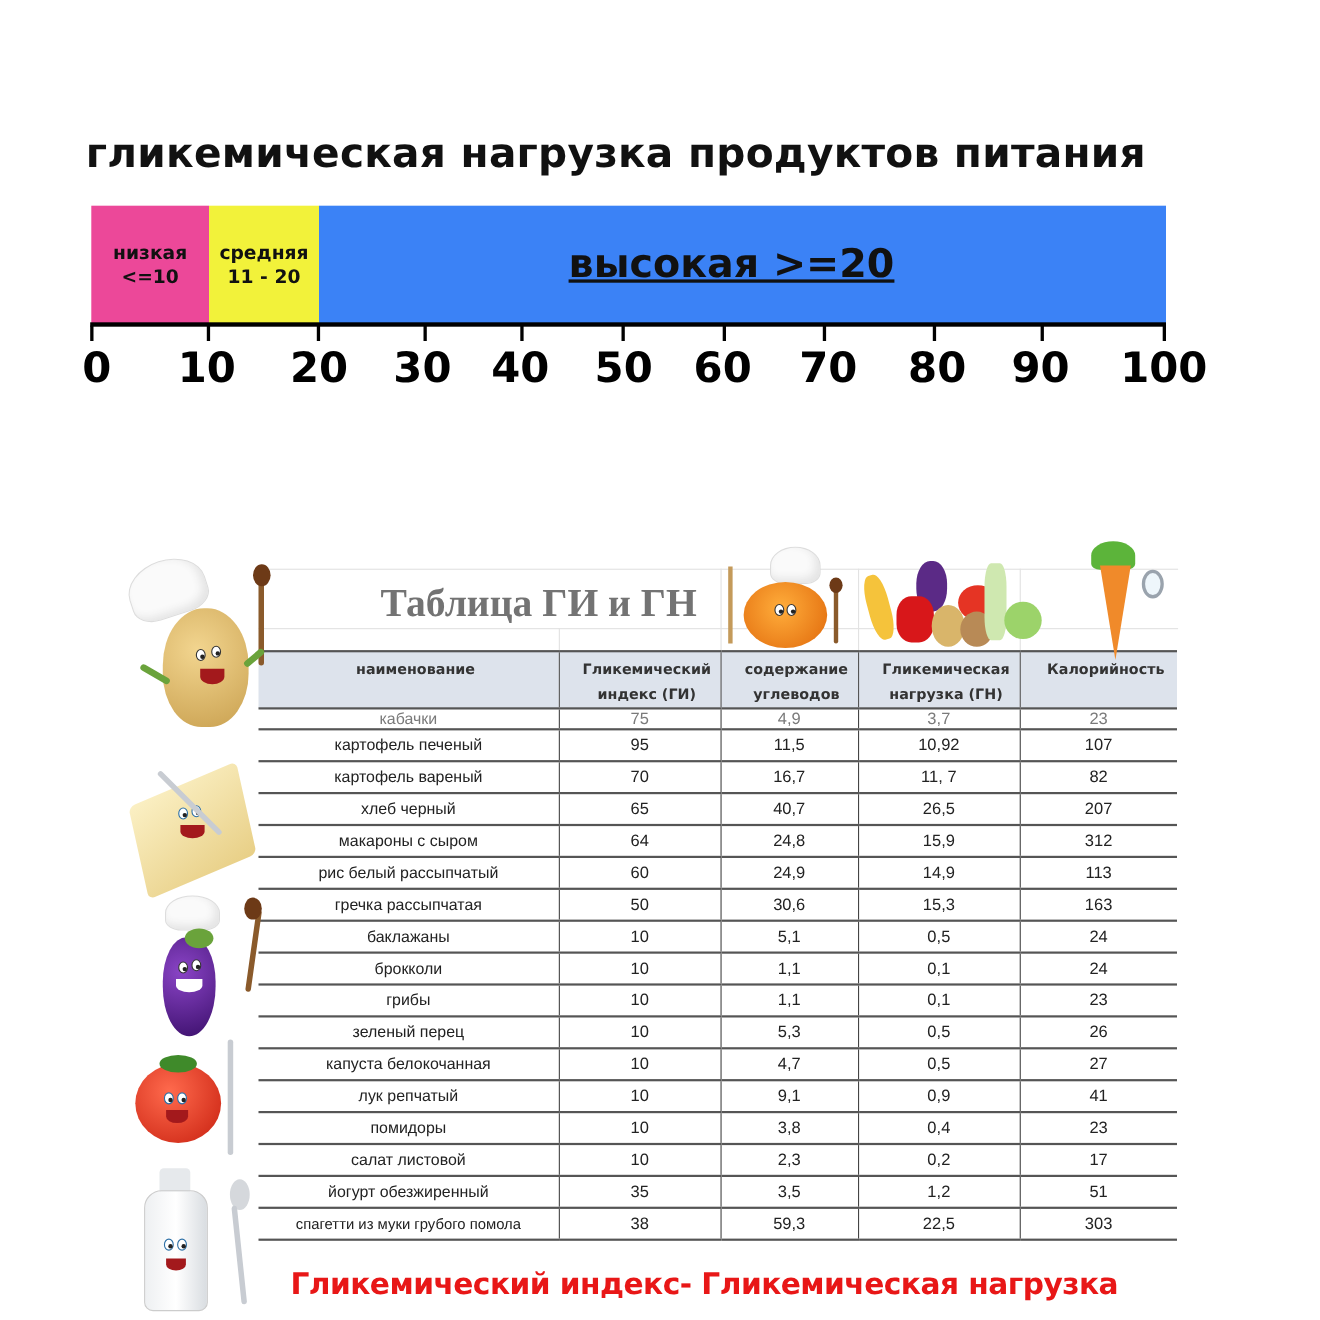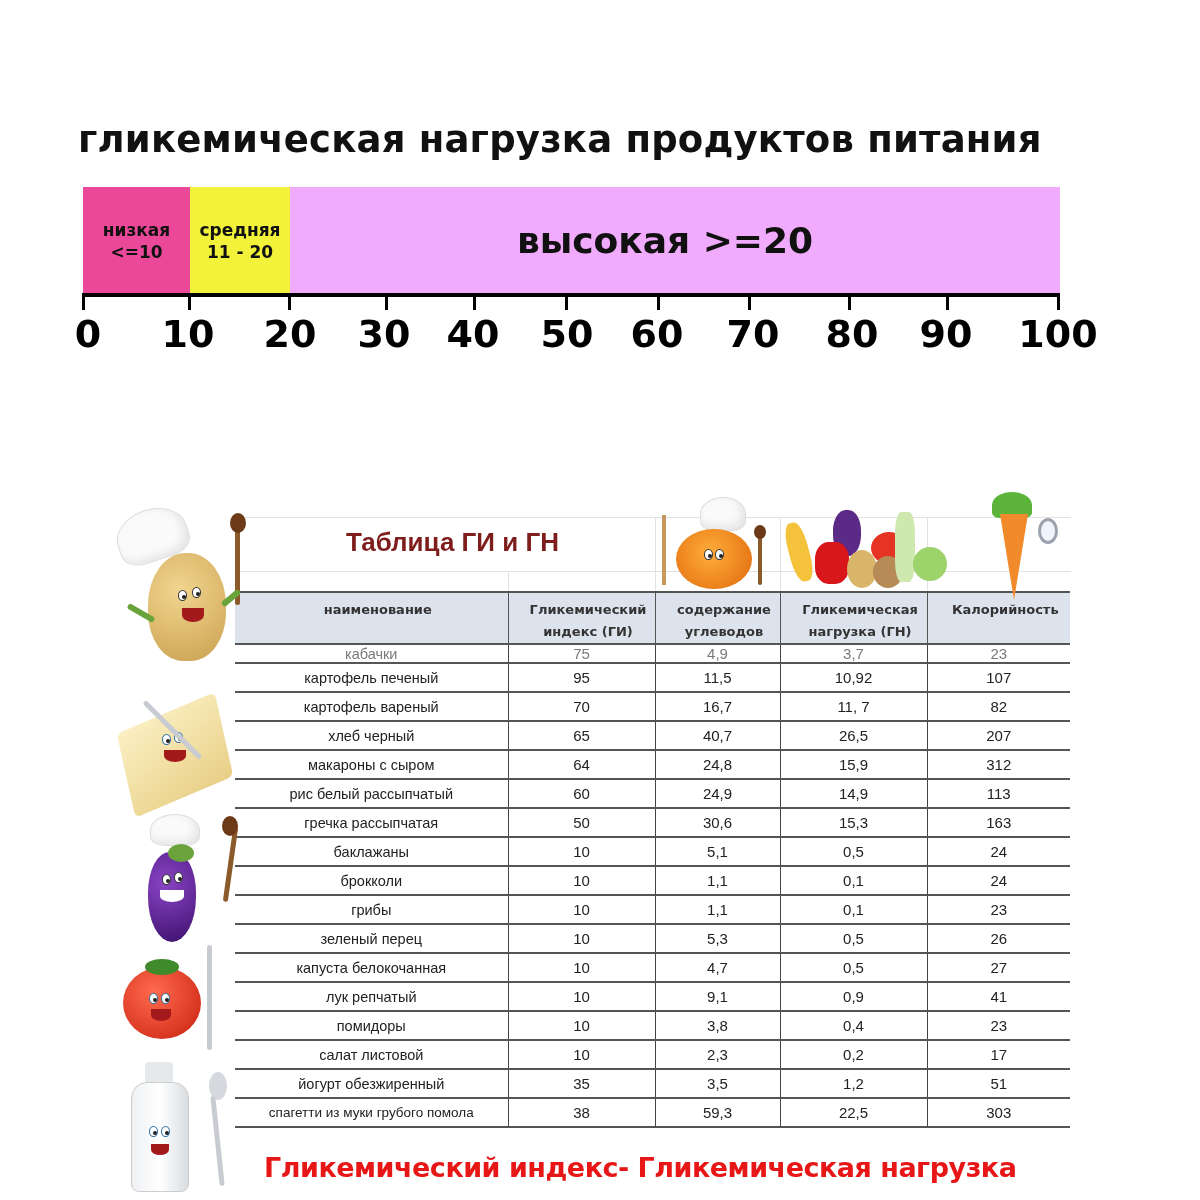--- a/index.html
+++ b/index.html
@@ -12,34 +12,34 @@
       font-family: "DejaVu Sans", sans-serif; font-weight: bold; font-size: 37px;
       letter-spacing: 0.2px; color: #111; white-space: nowrap;
     }
     .scale-bar {
       position: absolute; left: 83px; top: 187px; width: 977px; height: 107px;
       display: flex;
     }
     .seg { height: 100%; display: flex; flex-direction: column; align-items: center; justify-content: center; text-align: center; }
     .seg-low { width: 107px; background: #ec4899; }
     .seg-mid { width: 100px; background: #f2f23a; }
-    .seg-high { flex: 1; background: #f0abfc; }
+    .seg-high { flex: 1; background: #3b82f6; text-decoration: underline; }
     .seg-label-small { font-family: "DejaVu Sans", sans-serif; font-weight: bold; font-size: 17px; line-height: 22px; color: #111; white-space: nowrap; }
     .seg-label-big { font-family: "DejaVu Sans", sans-serif; font-weight: bold; font-size: 36px; color: #111; margin-left: -20px; }
 
     .axis-line { position: absolute; left: 82px; top: 293px; width: 978px; height: 4px; background: #000; }
     .tick { position: absolute; top: 296px; width: 3px; height: 14px; background: #000; }
     .tick-label {
       position: absolute; top: 312px; transform: translateX(-50%);
       font-family: "DejaVu Sans", sans-serif; font-weight: bold; font-size: 38px; color: #000;
     }
     .grid-line-h { position: absolute; left: 235px; height: 1px; background: #e2e2e2; }
     .table-title {
       position: absolute; left: 346px; top: 527px;
-      font-family: Liberation Sans, sans-serif; font-weight: bold; font-size: 26px; color: #7f1d1d;
+      font-family: Liberation Serif, serif; font-weight: bold; font-size: 36px; color: #737373;
     }
     table.gi {
       position: absolute; left: 235px; top: 591px; width: 835px;
       border-collapse: collapse; font-family: "Liberation Sans", sans-serif;
     }
     table.gi th {
       background: #dde3ec; font-family: "DejaVu Sans", sans-serif; font-weight: bold;
       font-size: 13px; color: #333; vertical-align: top; padding-top: 6px; line-height: 22px;
       height: 49px; border-left: 1px solid #555; border-top: 2px solid #555; border-bottom: 2px solid #555; padding-left: 13px;
     }

